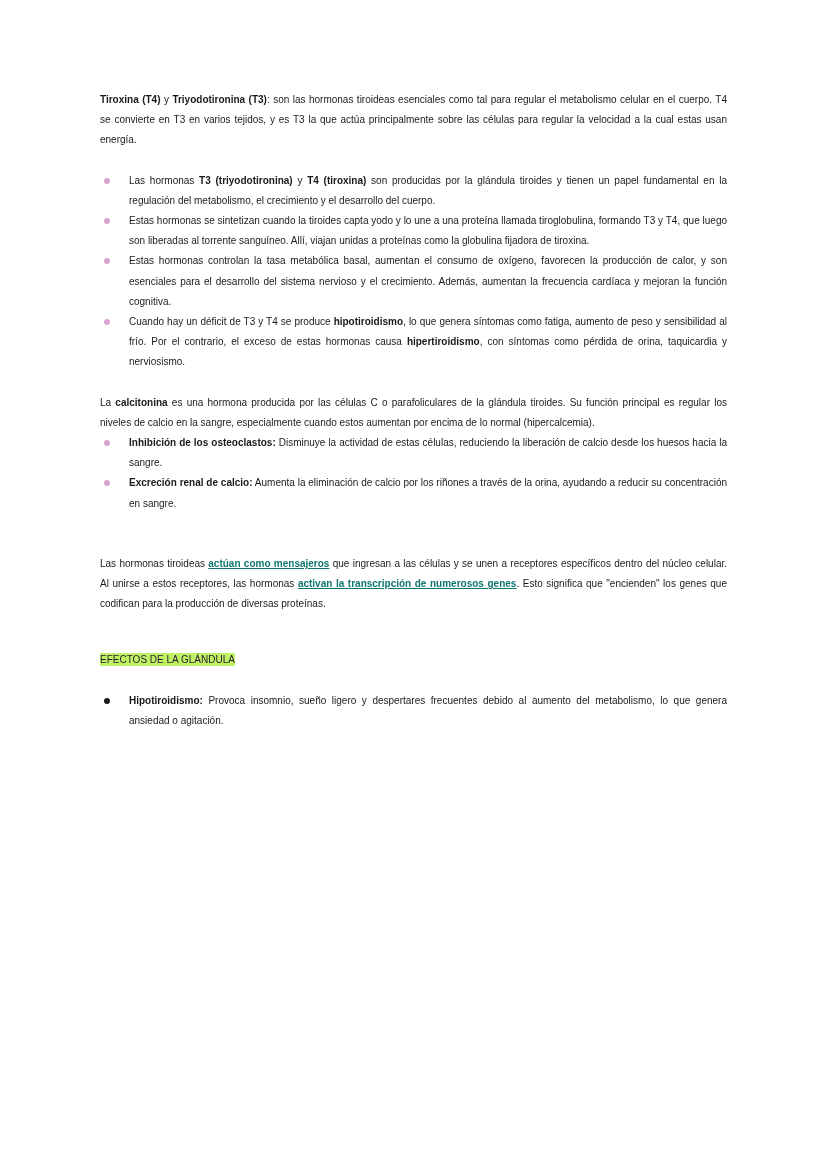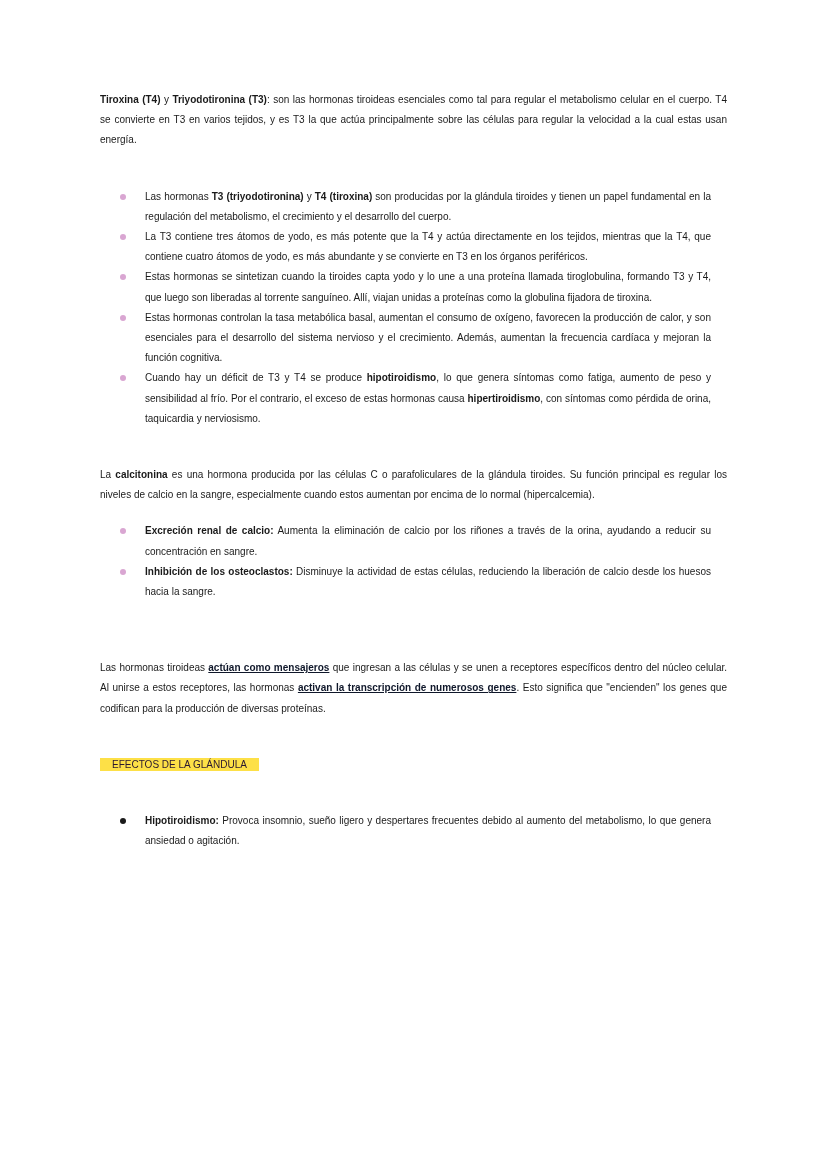--- a/index.html
+++ b/index.html
@@ -4,53 +4,52 @@
 <style>
   html, body { margin: 0; padding: 0; background: #ffffff; }
   body { width: 828px; height: 1169px; position: relative; overflow: hidden; }
   .page {
     position: absolute; left: 100px; top: 90px; width: 627px;
     font-family: "Liberation Sans", sans-serif; font-size: 10px;
     line-height: 20.2px; color: #1a1a1a; text-align: justify;
   }
   p { margin: 0; }
   b { font-weight: bold; }
-  ul { list-style: none; margin: 16px; padding: 0; }
+  ul { list-style: none; margin: 0; padding: 0; }
   li { position: relative; padding-left: 29px; }
   li .bullet { position: absolute; left: 4px; top: 7px; width: 6px; height: 6px; border-radius: 50%; background: #d9a6d2; }
   li .bullet.black { background: #1a1a1a; width: 6px; height: 6px; top: 7px; }
   .gap-20 { height: 20px; }
   .gap-40 { height: 40px; }
   .gap-36 { height: 36px; }
-  .red { color: #0f172a; font-weight: bold; text-decoration: underline; }
-  .hl { background: #fde047; color: #2a1830; padding: 1px 12px; }
+  .red { color: #0f766e; font-weight: bold; text-decoration: underline; }
+  .hl { background: #bef264; color: #2a1830; padding: 1px 0; }
 </style>
 </head>
 <body>
 
 <div class="page">
 
   <p><b>Tiroxina (T4)</b><span> y </span><b>Triyodotironina (T3)</b><span>: son las hormonas tiroideas esenciales como tal para regular el metabolismo celular en el cuerpo. T4 se convierte en T3 en varios tejidos, y es T3 la que actúa principalmente sobre las células para regular la velocidad a la cual estas usan energía.</span></p>
 
   <div class="gap-20"></div>
 
   <ul>
     <li><span class="bullet"></span><span>Las hormonas </span><b>T3 (triyodotironina)</b><span> y </span><b>T4 (tiroxina)</b><span> son producidas por la glándula tiroides y tienen un papel fundamental en la regulación del metabolismo, el crecimiento y el desarrollo del cuerpo.</span></li>
-    <li><span class="bullet"></span><span>La T3 contiene tres átomos de yodo, es más potente que la T4 y actúa directamente en los tejidos, mientras que la T4, que contiene cuatro átomos de yodo, es más abundante y se convierte en T3 en los órganos periféricos.</span></li>
     <li><span class="bullet"></span><span>Estas hormonas se sintetizan cuando la tiroides capta yodo y lo une a una proteína llamada tiroglobulina, formando T3 y T4, que luego son liberadas al torrente sanguíneo. Allí, viajan unidas a proteínas como la globulina fijadora de tiroxina.</span></li>
     <li><span class="bullet"></span><span>Estas hormonas controlan la tasa metabólica basal, aumentan el consumo de oxígeno, favorecen la producción de calor, y son esenciales para el desarrollo del sistema nervioso y el crecimiento. Además, aumentan la frecuencia cardíaca y mejoran la función cognitiva.</span></li>
     <li><span class="bullet"></span><span>Cuando hay un déficit de T3 y T4 se produce </span><b>hipotiroidismo</b><span>, lo que genera síntomas como fatiga, aumento de peso y sensibilidad al frío. Por el contrario, el exceso de estas hormonas causa </span><b>hipertiroidismo</b><span>, con síntomas como pérdida de orina, taquicardia y nerviosismo.</span></li>
   </ul>
 
   <div class="gap-20"></div>
 
   <p><span>La </span><b>calcitonina</b><span> es una hormona producida por las células C o parafoliculares de la glándula tiroides. Su función principal es regular los niveles de calcio en la sangre, especialmente cuando estos aumentan por encima de lo normal (hipercalcemia).</span></p>
   <ul>
+    <li><span class="bullet"></span><b>Inhibición de los osteoclastos:</b><span> Disminuye la actividad de estas células, reduciendo la liberación de calcio desde los huesos hacia la sangre.</span></li>
     <li><span class="bullet"></span><b>Excreción renal de calcio:</b><span> Aumenta la eliminación de calcio por los riñones a través de la orina, ayudando a reducir su concentración en sangre.</span></li>
-    <li><span class="bullet"></span><b>Inhibición de los osteoclastos:</b><span> Disminuye la actividad de estas células, reduciendo la liberación de calcio desde los huesos hacia la sangre.</span></li>
   </ul>
 
   <div class="gap-40"></div>
 
   <p><span>Las hormonas tiroideas </span><span class="red">actúan como mensajeros</span><span> que ingresan a las células y se unen a receptores específicos dentro del núcleo celular. Al unirse a estos receptores, las hormonas </span><span class="red">activan la transcripción de numerosos genes</span><span>. Esto significa que "encienden" los genes que codifican para la producción de diversas proteínas.</span></p>
 
   <div class="gap-36"></div>
 
   <p><span class="hl">EFECTOS DE LA GLÁNDULA</span></p>
 

